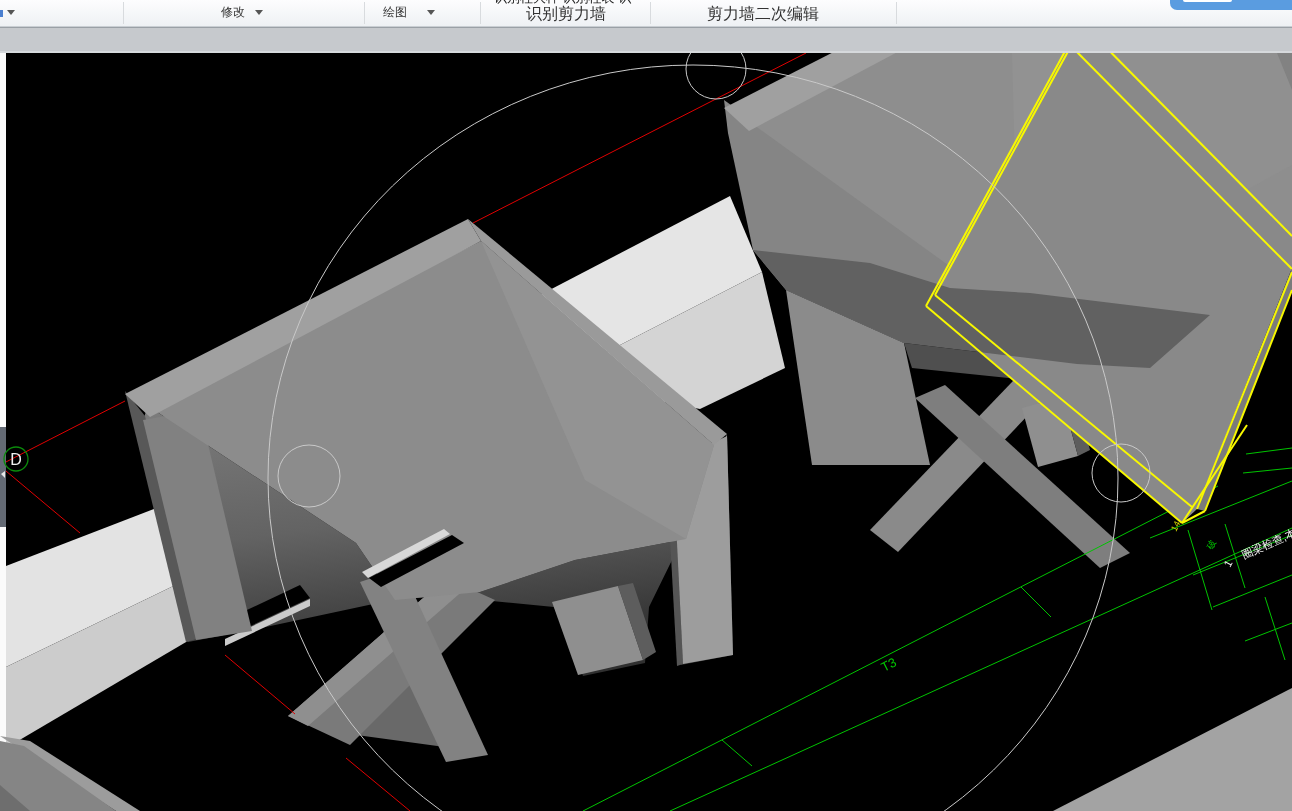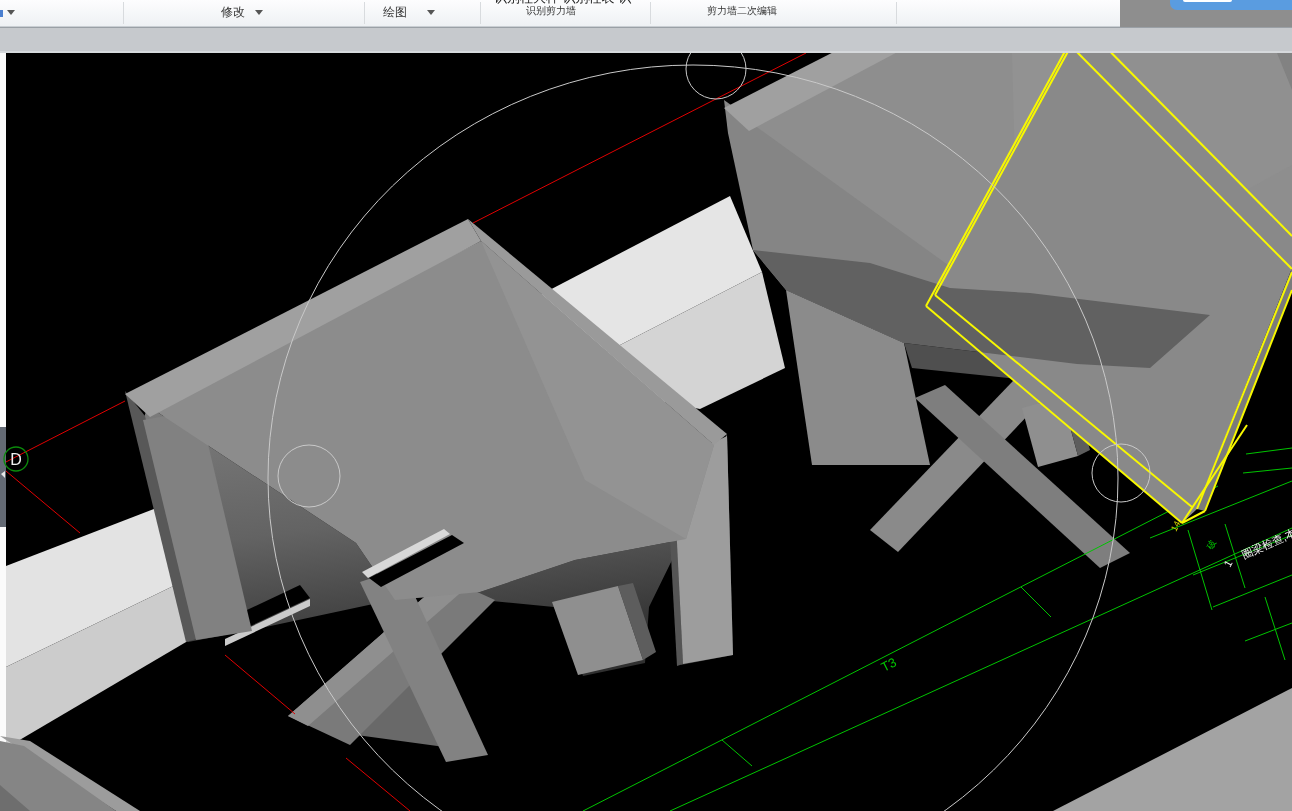--- a/index.html
+++ b/index.html
@@ -1,22 +1,22 @@
 <!DOCTYPE html>
 <html><head><meta charset="utf-8">
 <style>
 html,body{margin:0;padding:0;width:1292px;height:811px;overflow:hidden;background:#000;font-family:"Liberation Sans",sans-serif;}
 #wrap{position:relative;width:1292px;height:811px;}
 svg{position:absolute;left:0;top:0;}
-#row1{position:absolute;left:0;top:0;width:1120px;height:26px;background:linear-gradient(#fdfdfe,#eef1f4);border-bottom:1px solid #c9ced3;z-index:5;}
+#row1{position:absolute;left:0;top:0;width:1292px;height:26px;background:linear-gradient(#fdfdfe,#eef1f4);border-bottom:1px solid #c9ced3;z-index:5;}
 #row2{position:absolute;left:0;top:27px;width:1292px;height:26px;background:#c6c9cd;border-top:1px solid #9aa0a6;box-sizing:border-box;z-index:5;}
 #row2::after{content:"";position:absolute;left:0;bottom:0;width:100%;height:2px;background:#d6d9dc;}
 .sep{position:absolute;top:2px;height:22px;width:1px;background:#d8dbde;}
 .t1{position:absolute;top:4px;font-size:12px;color:#333;}
-.t2{position:absolute;top:4px;font-size:10px;color:#333;text-align:right;}
+.t2{position:absolute;top:4px;font-size:16px;color:#333;text-align:right;}
 .arr{position:absolute;top:10px;width:0;height:0;border-left:4px solid transparent;border-right:4px solid transparent;border-top:5px solid #555;}
 #topcut{position:absolute;left:494px;top:0;width:160px;height:6px;overflow:hidden;color:#222;font-size:13px;z-index:6;}
 #topcut span{position:absolute;top:-9px;left:0;white-space:nowrap;}
 #bluebtn{position:absolute;left:1170px;top:-10px;width:130px;height:20px;background:#5a9ce0;border-radius:7px;z-index:6;}
 #bluebtn .inner{position:absolute;left:13px;top:4px;width:49px;height:8px;background:#fff;border-radius:2px;}
 </style></head><body>
 <div id="wrap">
 <svg width="1292" height="811" viewBox="0 0 1292 811">
 <defs>
 <linearGradient id="ud" x1="0" y1="0" x2="0.25" y2="1">

